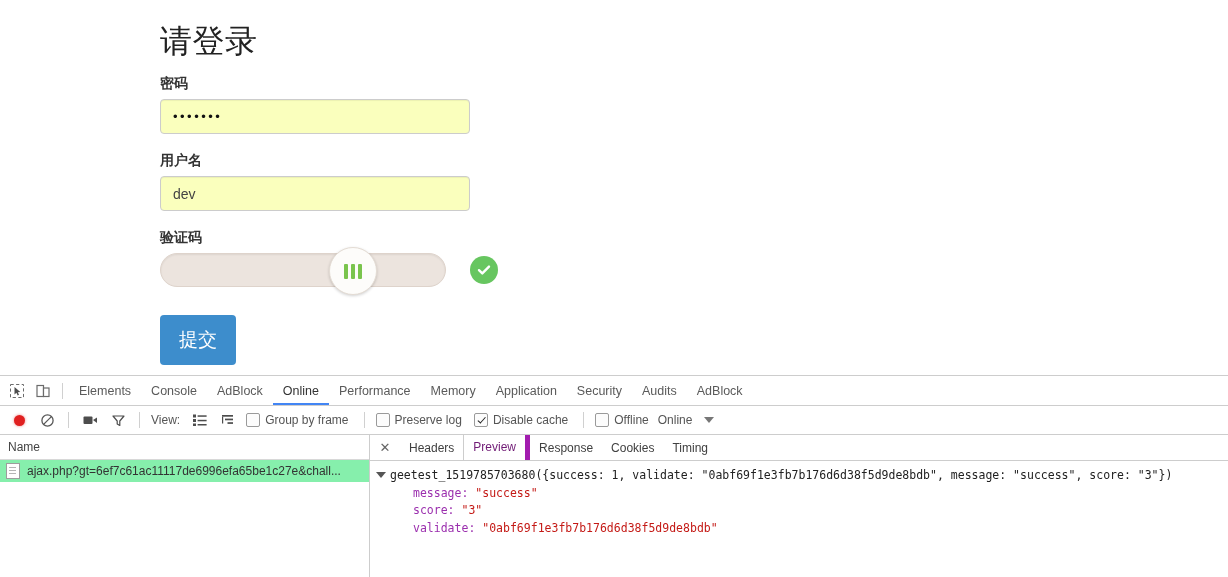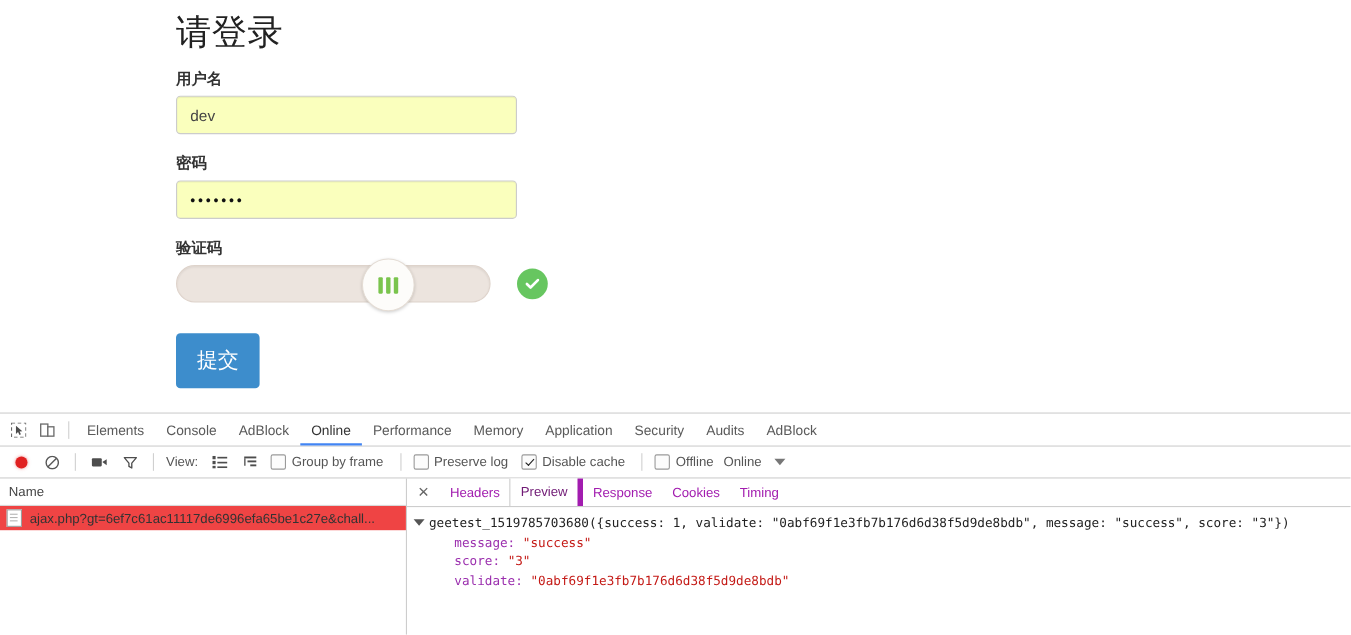--- a/index.html
+++ b/index.html
@@ -12,21 +12,21 @@
     position: relative;
     width: 1228px;
     height: 577px;
     overflow: hidden;
     background: #ffffff;
   }
 
   
   .login-area {
     position: absolute;
-    left: 0; top: 0;
+    left: 0; top: 12px;
     width: 1016px;
     height: 375px;
     background: #ffffff;
   }
   .login-inner {
     position: absolute;
     left: 160px;
     top: 8px;
     width: 420px;
   }
@@ -259,21 +259,21 @@
     font-size: 12px;
     color: #444444;
   }
   .req-row {
     display: flex;
     align-items: center;
     height: 22px;
     padding-left: 6px;
     font-size: 12px;
     color: #333333;
-    background: #ef4444;
+    background: #86efac;
     cursor: pointer;
     overflow: hidden;
     white-space: nowrap;
   }
   .file-icon {
     width: 12px; height: 14px;
     border: 1px solid #9d9d9d;
     background: #ffffff;
     margin-right: 7px;
     flex: none;
@@ -308,21 +308,21 @@
     color: #666666;
     font-size: 13px;
     cursor: pointer;
     margin-right: 6px;
   }
   .d-tab {
     padding: 0 9px;
     height: 24px;
     line-height: 24px;
     font-size: 12px;
-    color: #a21caf;
+    color: #404040;
     cursor: pointer;
   }
   .d-tab.active {
     color: #701a75;
     background: #ffffff;
     border-left: 1px solid #cdcdcd;
     border-right: 5px solid #a21caf;
     height: 25px;
     line-height: 25px;
   }
@@ -353,27 +353,27 @@
 <body>
 
 <div id="page">
 
   <div class="login-area">
     <div class="login-inner">
 
       <h1 class="page-title">请登录</h1>
 
       <div class="field-block">
+        <div class="field-label">密码</div>
+        <div class="pw-dots">•••••••</div>
+      </div>
+
+      <div class="field-block">
         <div class="field-label">用户名</div>
         <input class="text-input" type="text" value="dev" style="">
-      </div>
-
-      <div class="field-block">
-        <div class="field-label">密码</div>
-        <div class="pw-dots">•••••••</div>
       </div>
 
       <div>
         <div class="field-label">验证码</div>
         <div class="captcha-row">
           <div class="slider-track">
             <div class="slider-handle">
               <span class="handle-bars">
                 <i></i>
                   <i></i>

